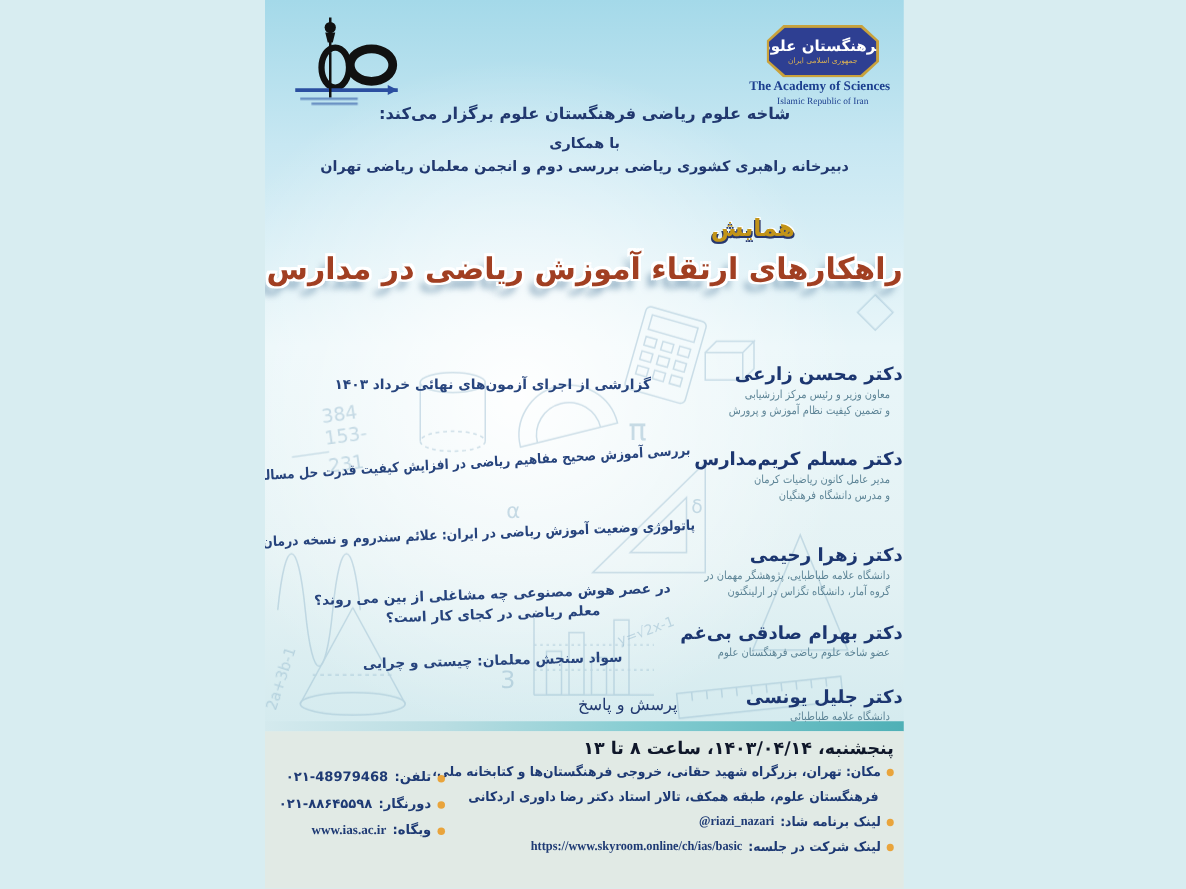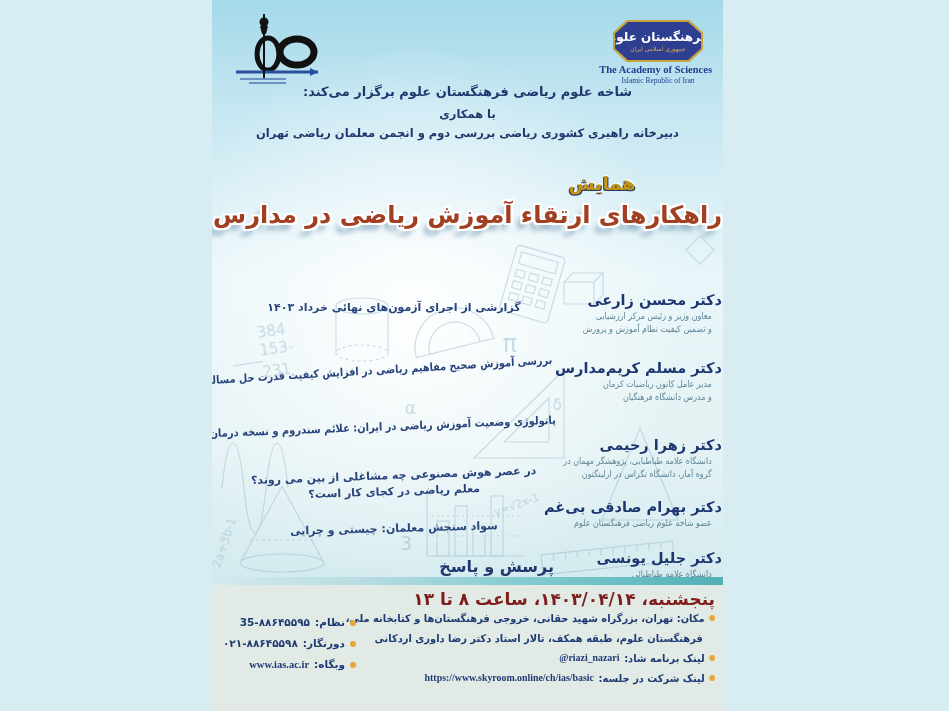--- a/index.html
+++ b/index.html
@@ -45,35 +45,35 @@
 
   
   .topic { position:absolute; z-index:1; left:2px; width:360px; text-align:center;
     color:#27447d; font-weight:bold; font-size:11px; line-height:16px; white-space:nowrap; }
   .t1 { top:300px; }
   .t2 { top:362px; transform:scaleX(.88) rotate(-3deg); }
   .t3 { top:419px; transform:scaleX(.9) rotate(-2deg); }
   .t4 { top:468px; transform:rotate(-2deg); }
   .t5 { top:521px; transform:rotate(-1.5deg); }
   .qa { position:absolute; z-index:1; top:557px; left:238px; width:104px; text-align:center;
-    color:#21386f; font-weight:bold; font-size:16px; white-space:nowrap; }
+    color:#21386f; font-weight:normal; font-size:13px; white-space:nowrap; }
 
   
   .speaker { position:absolute; z-index:1; left:340px; width:170px; }
   .s1{top:291px;} .s2{top:359px;} .s3{top:436px;} .s4{top:472px;margin-top:26px;} .s5{top:516px;margin-top:33px;}
   .spk-name { color:#1c3670; font-weight:bold; font-size:14.5px; line-height:19px; white-space:nowrap; }
   .spk-desc { color:#5d8496; font-size:9px; line-height:12.5px; white-space:nowrap; transform:scaleX(.88); }
 
   
   .band-bar { position:absolute; left:0; right:0; top:577px; height:8px;
     background:linear-gradient(to left,#4fb0b6,#84ccd1 40%,#b9dde2 72%,rgba(190,215,220,.15)); }
   .band { position:absolute; left:0; top:585px; width:511px; height:126px; background:#e1eae5; }
 
   .foot-right { position:absolute; right:8px; top:5px; width:340px; }
-  .date-line { text-align:right; color:#7f1d1d; font-weight:bold; font-size:17px; line-height:18px; white-space:nowrap; }
+  .date-line { text-align:right; color:#0f172a; font-weight:bold; font-size:14px; line-height:18px; white-space:nowrap; }
   .b-line { display:flex; flex-direction:row; justify-content:flex-start; align-items:center; gap:5px;
     color:#1e3a74; font-weight:bold; font-size:10.5px; line-height:20px; white-space:nowrap;
     transform:scaleX(.94); transform-origin:right center; }
   .bullet { width:6px; height:6px; border-radius:50%; background:#e9a43b; flex:0 0 auto; }
   .indent { padding-right:13px; }
   .latin { font-family:"Liberation Serif", serif; font-size:10.5px; }
 
   .foot-left { position:absolute; left:14px; top:27px; width:130px; }
   .c-line { display:flex; flex-direction:row; justify-content:flex-start; align-items:center; gap:5px;
     color:#1e3a74; font-weight:bold; font-size:10.5px; line-height:21px; white-space:nowrap; }
@@ -263,22 +263,22 @@
       <div class="b-line">
         <span class="bullet"></span>
         <span>لینک شرکت در جلسه:</span>
         <span class="latin" dir="ltr">https://www.skyroom.online/ch/ias/basic</span>
       </div>
     </div>
 
     <div class="foot-left">
       <div class="c-line">
         <span class="bullet"></span>
-        <span>نظام:</span>
-        <span>35-۸۸۶۴۵۵۹۵</span>
+        <span>تلفن:</span>
+        <span>۰۲۱-48979468</span>
       </div>
       <div class="c-line">
         <span class="bullet"></span>
         <span>دورنگار:</span>
         <span>۰۲۱-۸۸۶۴۵۵۹۸</span>
       </div>
       <div class="c-line">
         <span class="bullet"></span>
         <span>وبگاه:</span>
         <span class="latin" dir="ltr">www.ias.ac.ir</span>

